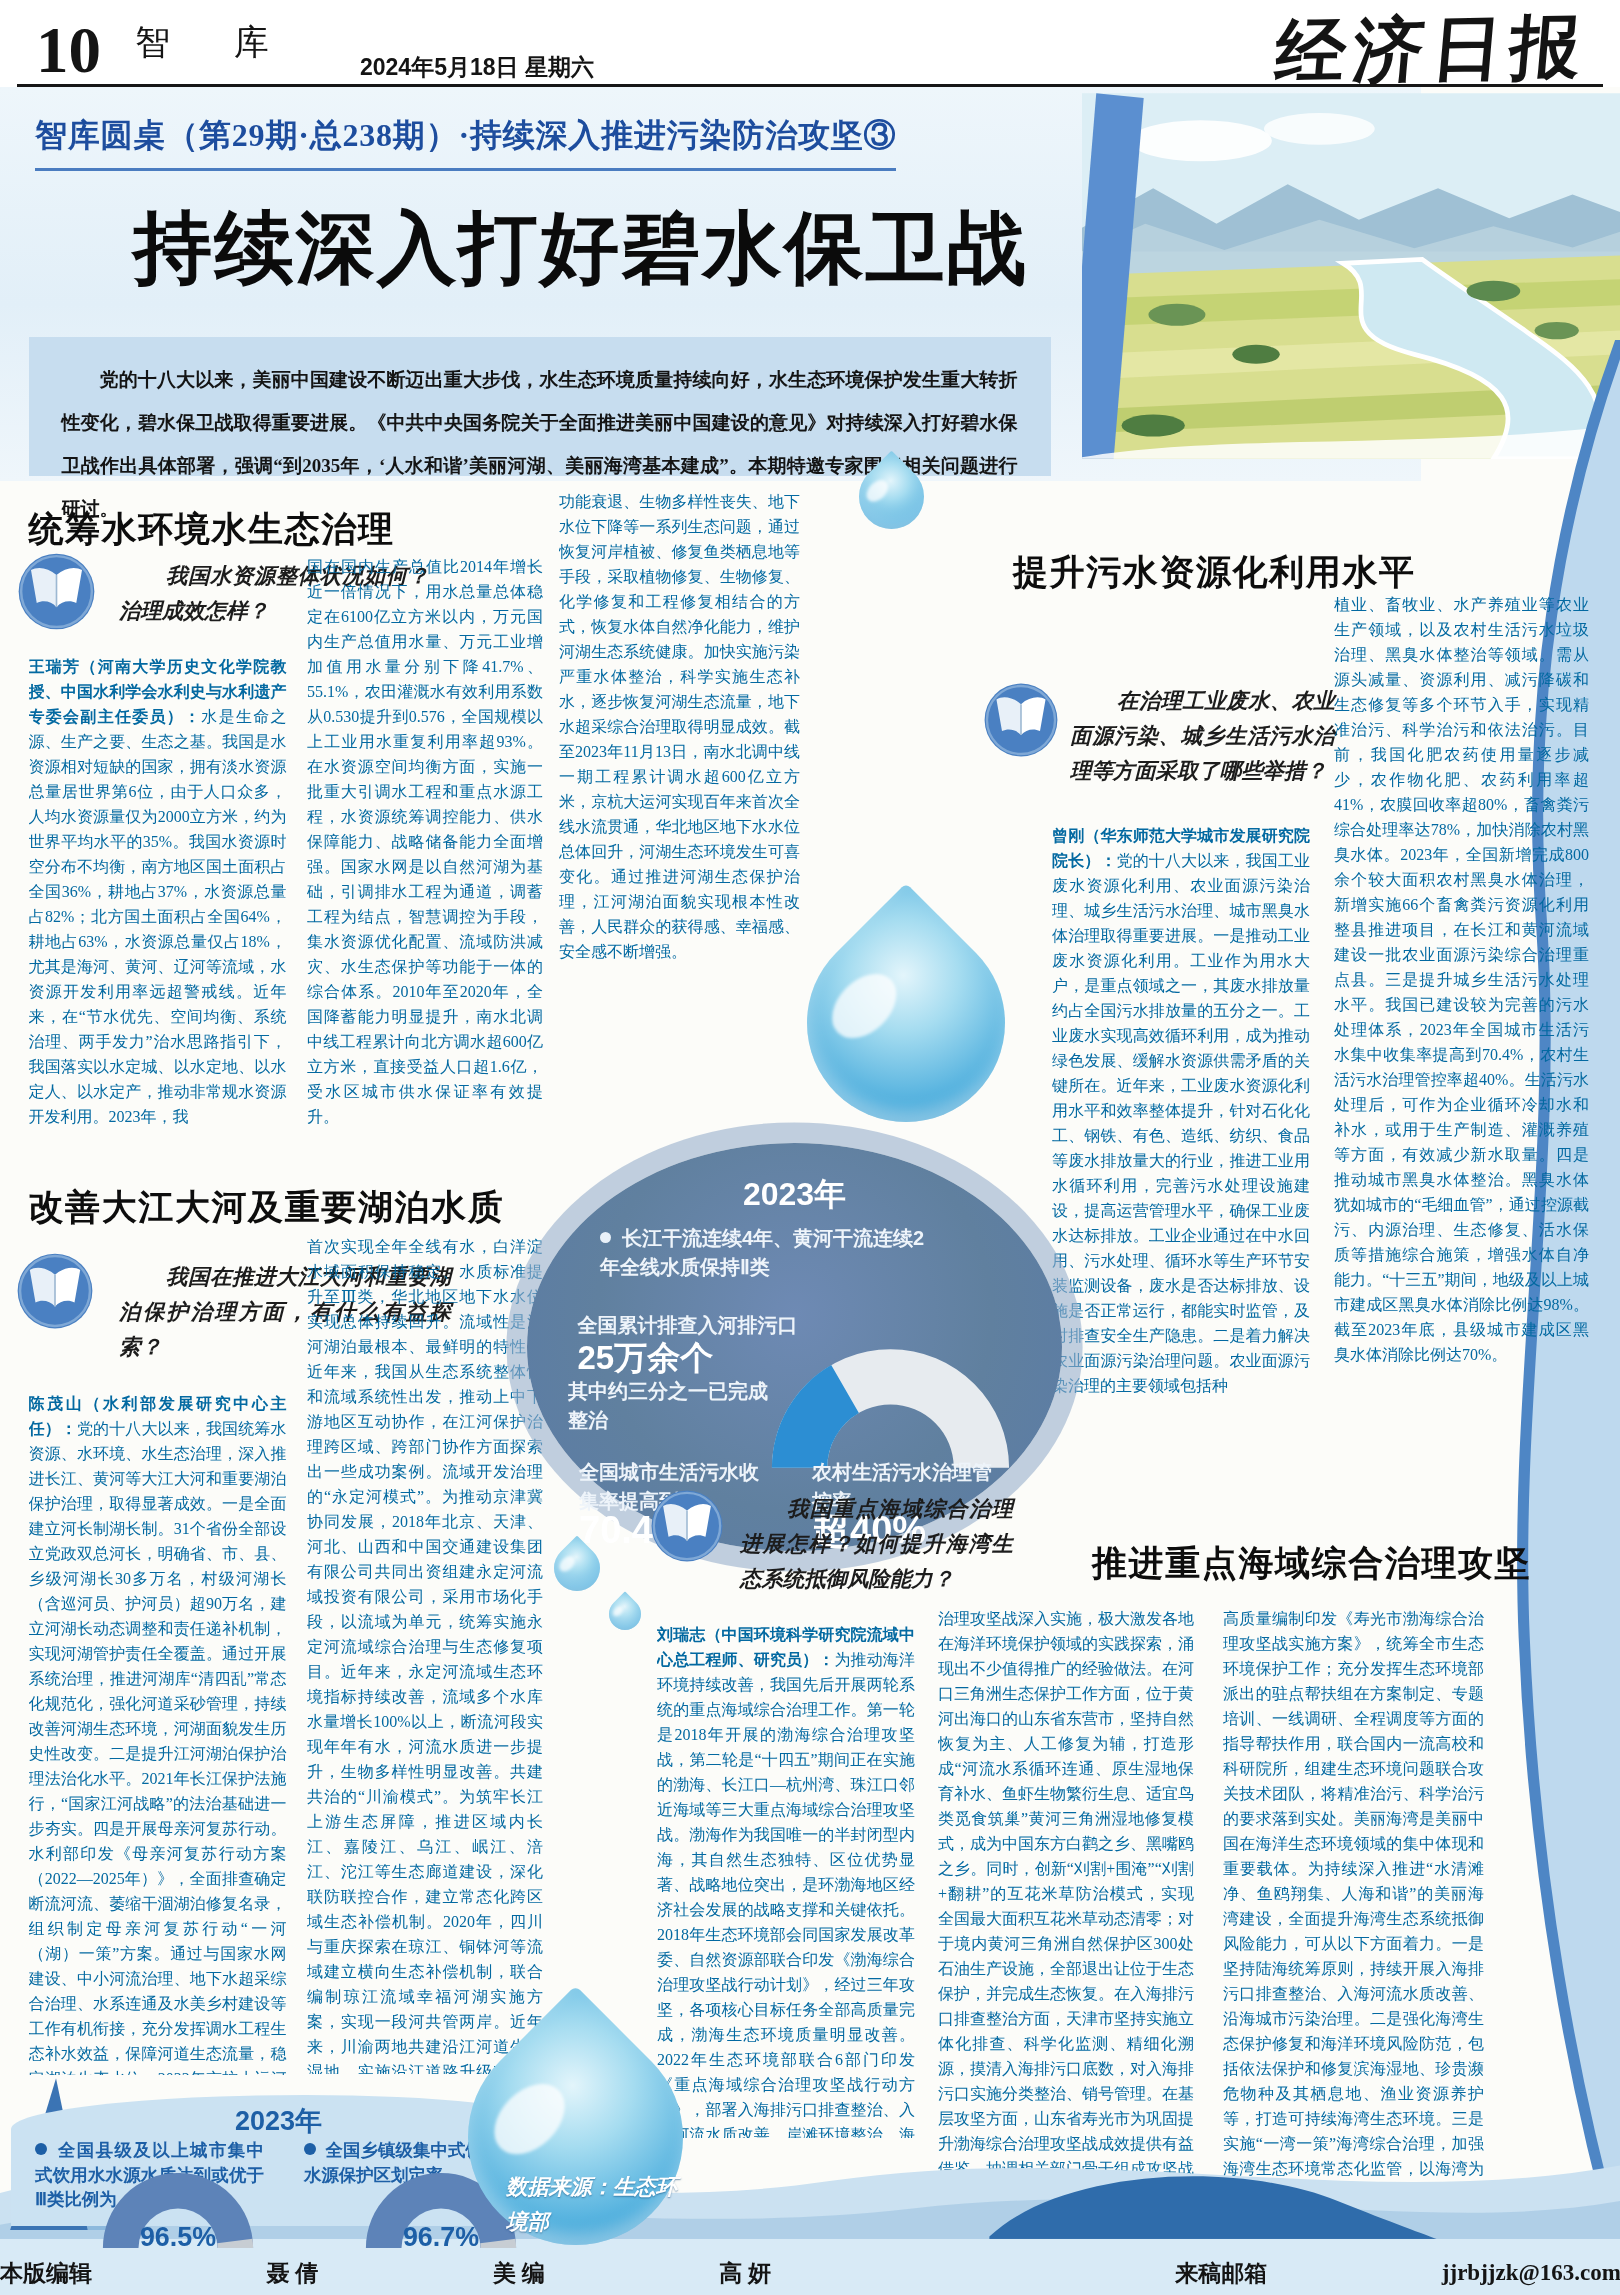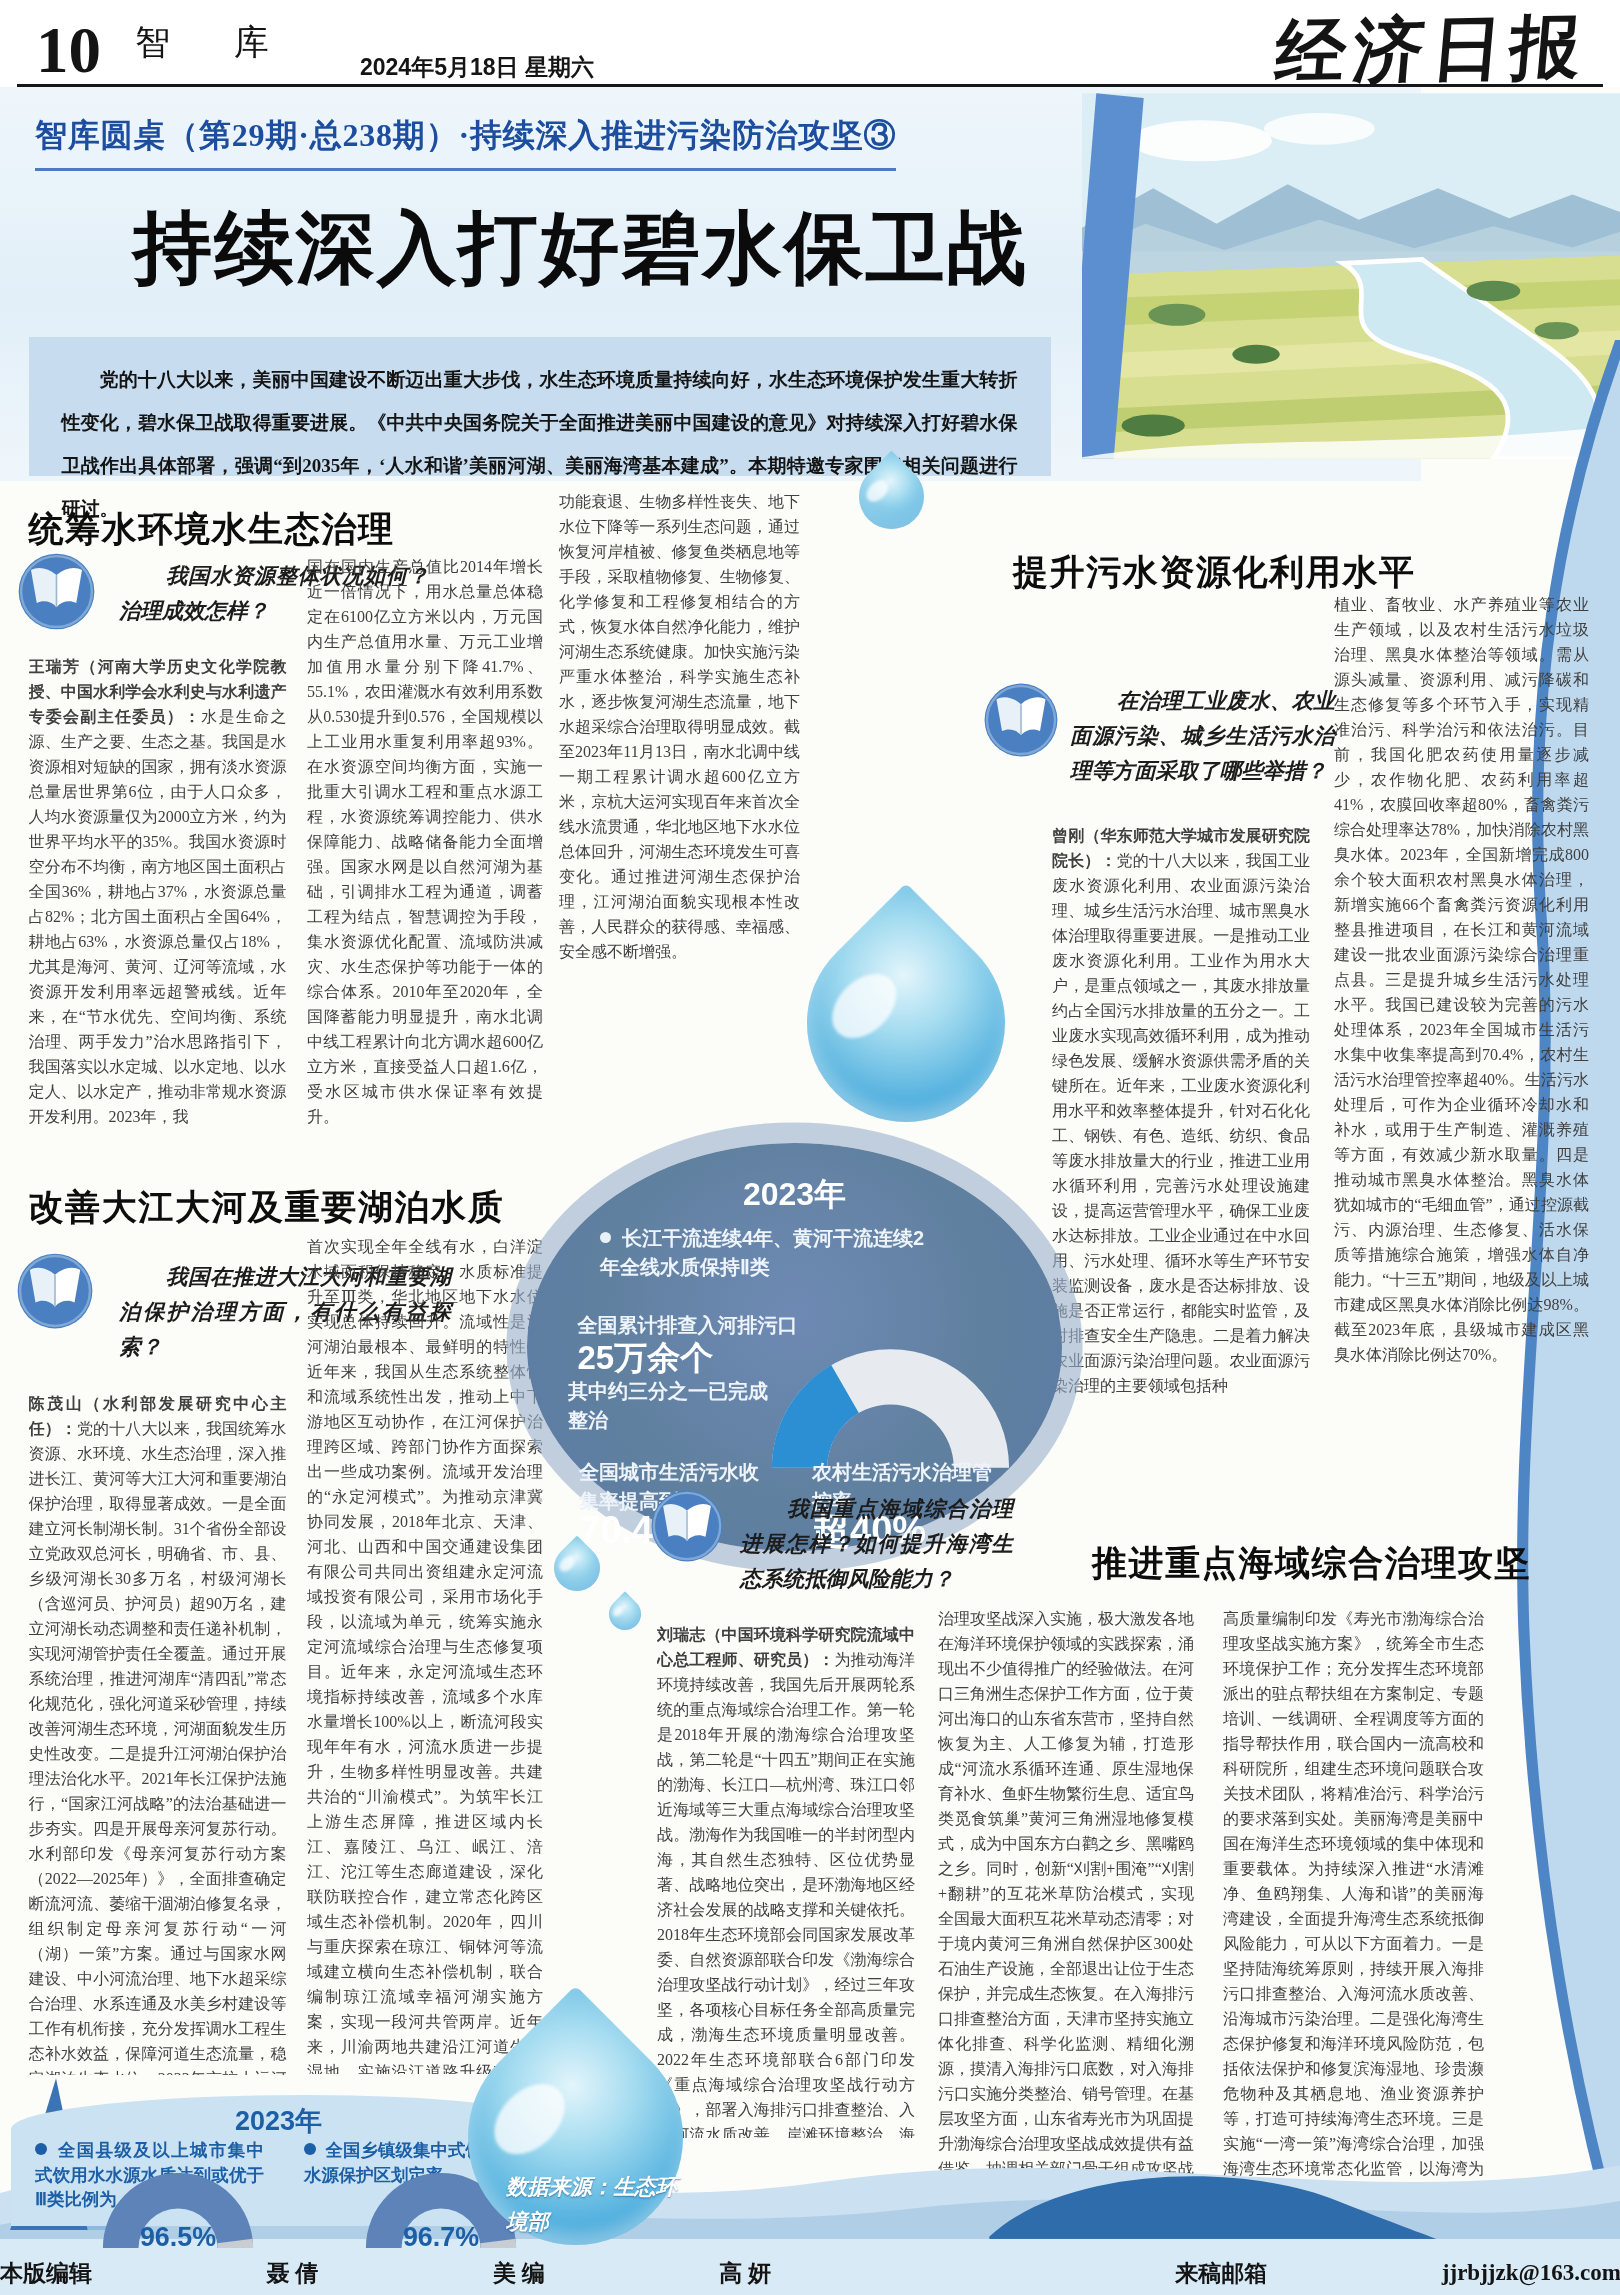--- a/index.html
+++ b/index.html
@@ -22,21 +22,21 @@
             font-weight:900;font-size:79px;letter-spacing:2.4px;color:#0b0b0b;white-space:nowrap;}
   .introbox{position:absolute;left:28.5px;top:250px;width:956px;height:98px;background:#c7ddef;
             padding:20.6px 33px;font-weight:700;font-size:19px;line-height:43px;text-align:justify;text-indent:2em;}
   .illu{position:absolute;left:1082px;top:6.3px;width:538px;height:366px;}
   
   .art-title{position:absolute;font-family:"Liberation Sans","DejaVu Sans",sans-serif;font-weight:900;
              font-size:35px;letter-spacing:1.6px;color:#0d0d0d;text-align:left;}
   .qtext{position:absolute;font-style:italic;font-weight:700;font-size:21.4px;line-height:35px;color:#1c1c1c;
          text-align:justify;text-indent:2.2em;}
   .qicon{position:absolute;}
-  .bcol{position:absolute;font-size:16px;line-height:25px;text-align:justify;overflow:hidden;color:#404040;}
+  .bcol{position:absolute;font-size:16px;line-height:25px;text-align:justify;overflow:hidden;color:#0369a1;}
   .byl{font-weight:700;font-family:"Liberation Sans",sans-serif;}
   
   .drop{position:absolute;border-radius:3% 50% 50% 50%;transform:rotate(45deg);
         background:radial-gradient(circle at 32% 34%,#e3f5fb 0%,#a5dcf0 30%,#51b0de 68%,#2d8cc2 100%);
         box-shadow:inset -6.3px -9.5px 16px rgba(255,255,255,.35);}
   .drop::after{content:"";position:absolute;left:16%;top:40%;width:26%;height:38%;border-radius:50%;
         background:rgba(255,255,255,.75);filter:blur(1.6px);}
   .drop-label{position:absolute;color:#fff;font-weight:700;font-style:italic;font-size:21.4px;line-height:35px;
         font-family:"Liberation Sans",sans-serif;text-shadow:0 0.8px 1.6px rgba(0,60,110,.5);}
   

